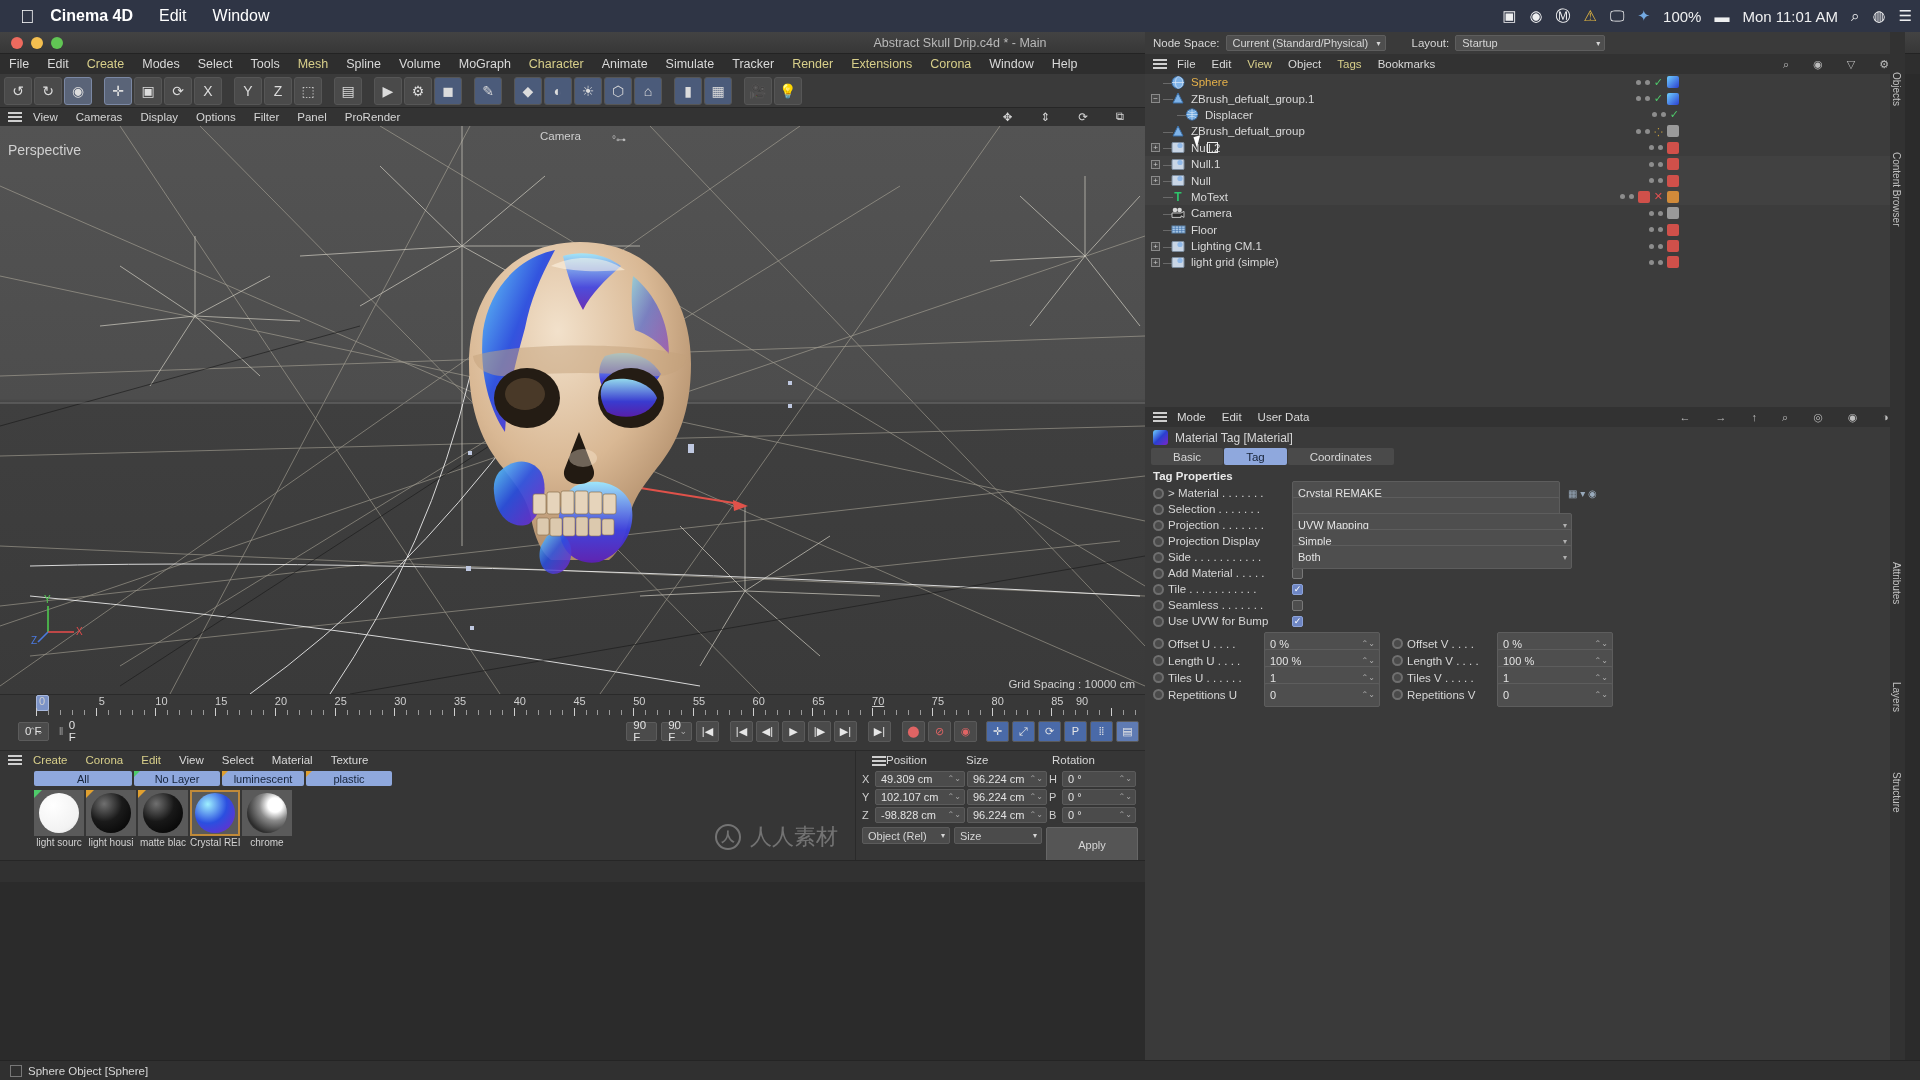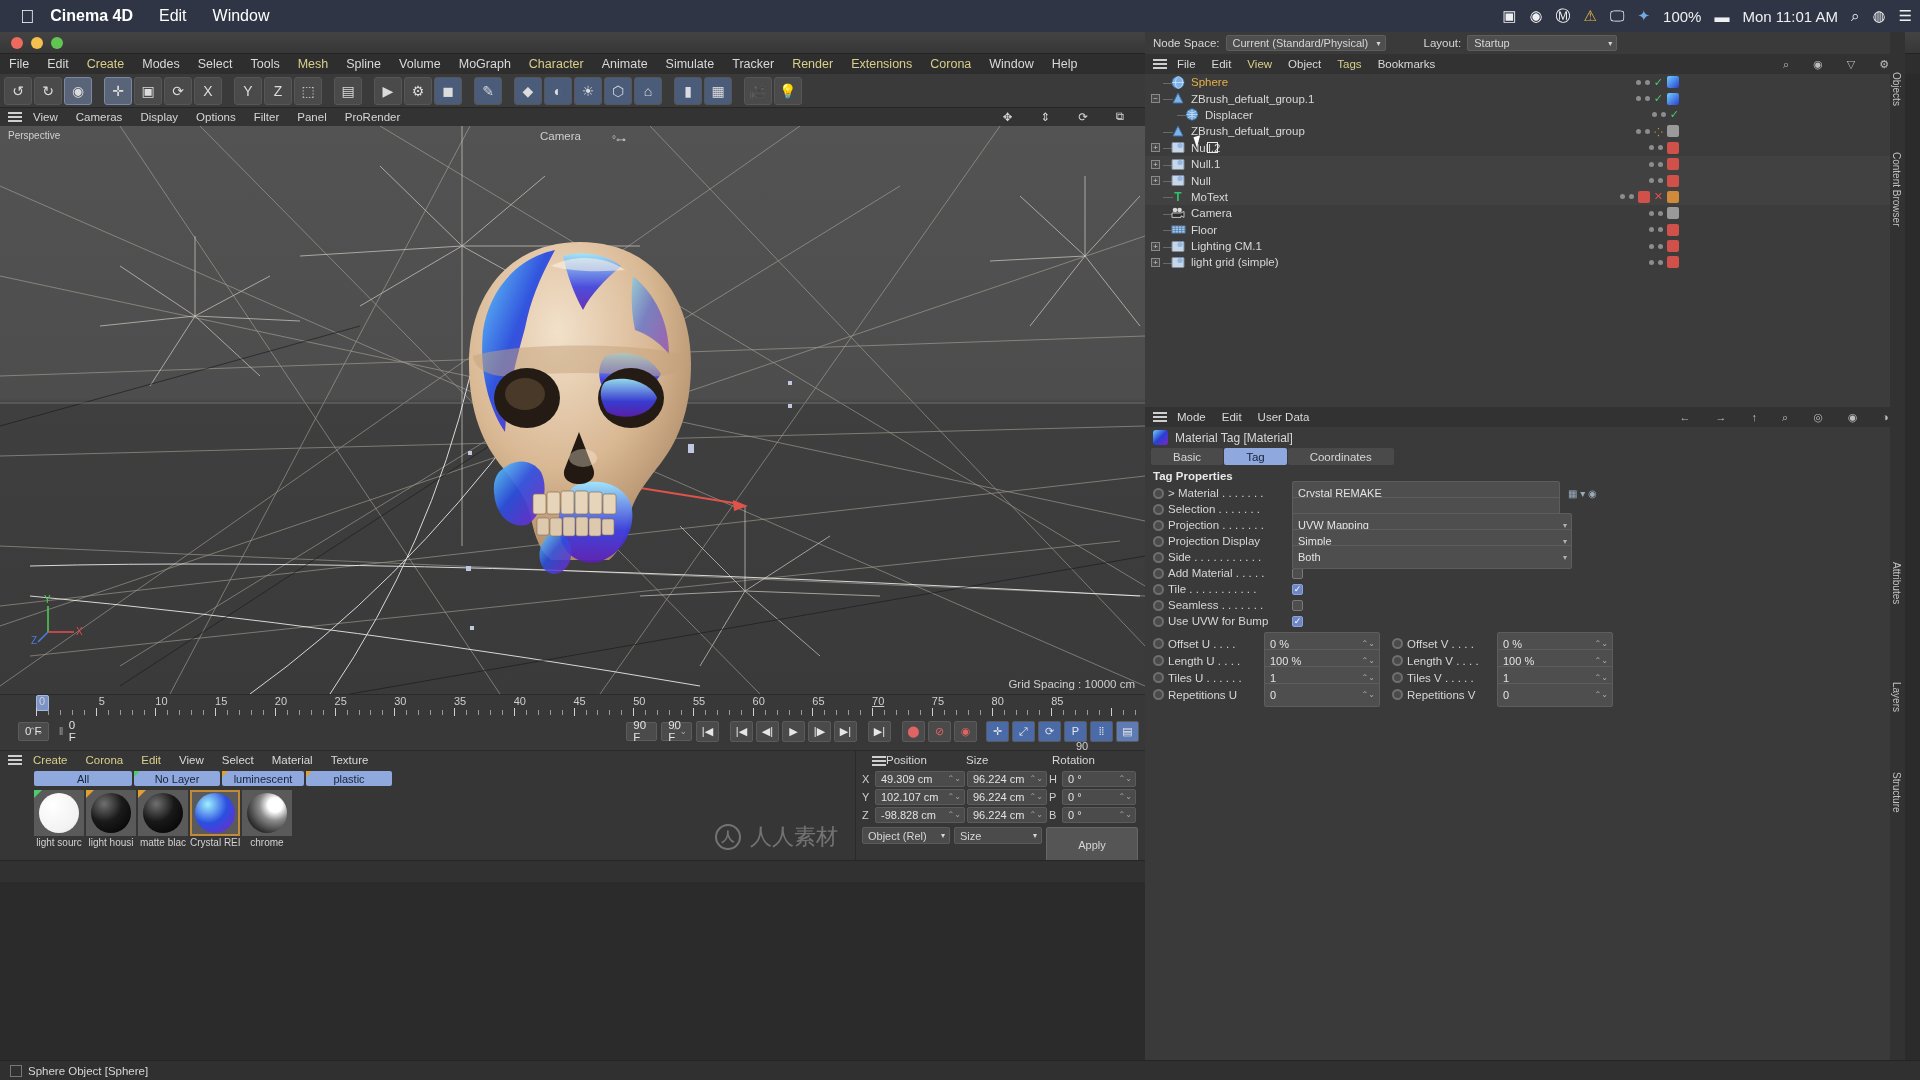--- a/index.html
+++ b/index.html
@@ -47,21 +47,21 @@
   
   .viewwrap{ position:absolute; left:0; top:108px; width:1145px; height:586px;
     background:#2b2b2b; }
   .vphdr{ height:18px; background:#333; display:flex; align-items:center;
     font-size:11.5px; gap:0px; }
   .vphdr span{ padding:0 9px; color:#d6d6d6;}
   .vphdr .right{ margin-left:auto; display:flex; gap:10px; padding-right:12px; }
   .vport{ position:relative; height:568px;
     background:linear-gradient(180deg,#535353 0%,#4d4d4d 48%,#3f3f3f 49%,#3a3a3a 100%);
     overflow:hidden; }
-  .persp{ position:absolute; left:8px; top:4px; font-size:10px; color:#d0d0d0;text-align:center; }
+  .persp{ position:absolute; left:8px; top:16px; font-size:14px; color:#d0d0d0;text-align:center; }
   .camlbl{ position:absolute; left:540px; top:4px; font-size:11.5px; color:#cfcfcf; }
   .gridlbl{ position:absolute; right:10px; bottom:4px; font-size:11.5px; color:#cfcfcf; }
   .axis{ position:absolute; left:30px; bottom:48px; width:54px; height:54px; }
 
   
   .skull{ position:absolute; left:455px; top:110px; width:250px; height:360px; }
 
   
   .tlwrap{ position:absolute; left:0; top:694px; width:1145px; height:56px;
     background:#383838; border-top:1px solid #2a2a2a; }
@@ -244,20 +244,21 @@
       <span class="ic">☰</span>
     </div>
   </div>
 
   <div class="titlebar">
     <div class="lights">
       <i style="background:#ed6a5e"></i>
       <i style="background:#f4bf4f"></i>
       <i style="background:#61c554"></i>
     </div>
+    <div class="ttl">Abstract Skull Drip.c4d * - Main</div>
   </div>
 
   <div class="appmenu" id="appmenu">
       <span class="mwhite">File</span>
       <span class="mwhite">Edit</span>
       <span class="myellow">Create</span>
       <span class="mwhite">Modes</span>
       <span class="mwhite">Select</span>
       <span class="mwhite">Tools</span>
       <span class="myellow">Mesh</span>
@@ -578,21 +579,21 @@
         <div class="tick" style="left: 967.598px;"></div>
         <div class="tick" style="left: 979.543px;"></div>
         <div class="tick" style="left: 991.489px;"></div>
         <div class="tick" style="left: 1003.43px;"></div>
         <div class="num" style="left: 1021.38px;">85</div>
         <div class="tick tickM" style="left: 1015.38px;"></div>
         <div class="tick" style="left: 1027.33px;"></div>
         <div class="tick" style="left: 1039.27px;"></div>
         <div class="tick" style="left: 1051.22px;"></div>
         <div class="tick" style="left: 1063.16px;"></div>
-        <div class="num" style="left: 1046px; margin-top: 45px;">90</div>
+        <div class="num" style="left: 1046px;">90</div>
         <div class="tick tickM" style="left: 1075.11px;"></div>
         <div class="tick" style="left: 1087.05px;"></div>
         <div class="tick" style="left: 1099px;"></div>
       </div>
     <div class="tlrow">
       <div class="numf">
         <span>0 F</span>
           <i>⌃⌄</i>
       </div>
       <div class="numf flat">
@@ -772,21 +773,21 @@
 
   <div class="status"></div>
 
   <div class="rightcol">
     <div class="nodespace">
       <span>Node Space:</span>
       <div class="nsel" style="width:160px">
         <span>Current (Standard/Physical)</span>
           <i>▾</i>
       </div>
-      <span style="margin-left:32px">Layout:</span>
+      <span style="margin-left:20px">Layout:</span>
       <div class="nsel" style="width:150px">
         <span>Startup</span>
           <i>▾</i>
       </div>
     </div>
 
     <div class="ommenu" id="ommenu">
       <div class="hamb">
           <i></i>
           <i></i>

